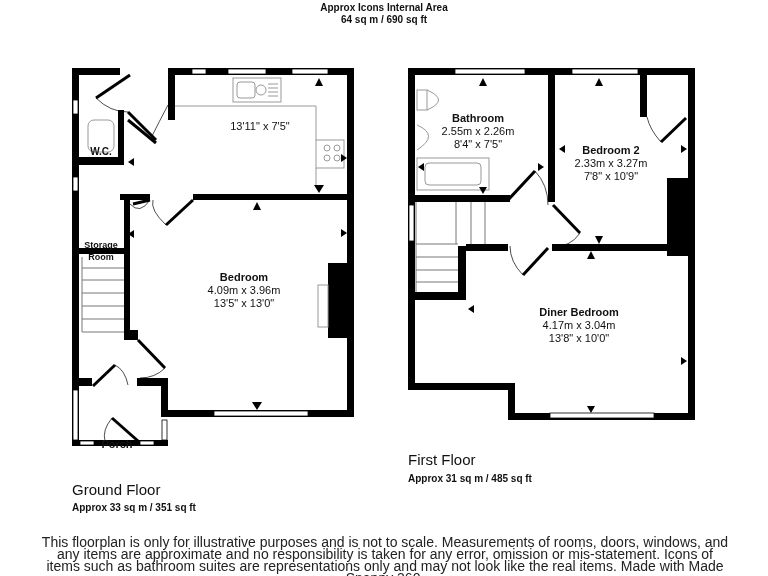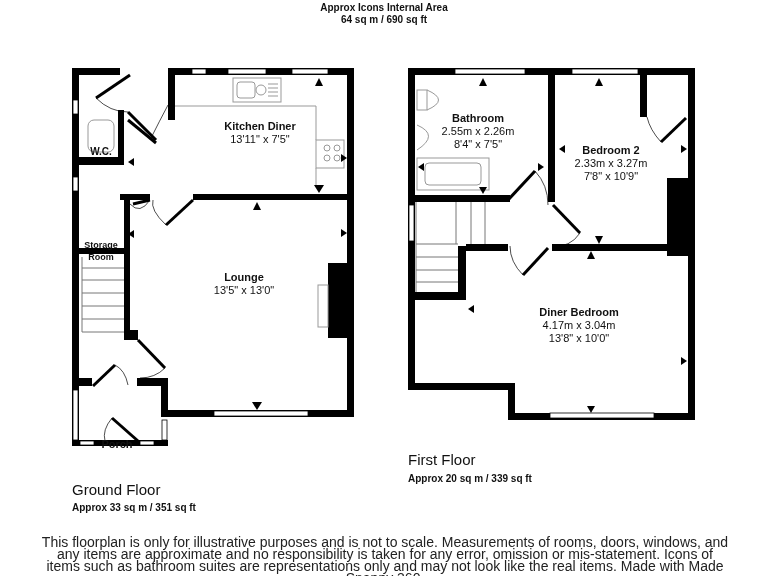--- a/index.html
+++ b/index.html
@@ -196,26 +196,26 @@
     <polygon points="595,236 599,244 603,236"></polygon>
     <polygon points="587,259 591,251 595,259"></polygon>
     <polygon points="474,305 468,309 474,313"></polygon>
     <polygon points="681,357 687,361 681,365"></polygon>
     <polygon points="587,406 591,413 595,406"></polygon>
   </g>
 </svg>
 
 <div class="rlabel small" style="left:82px;top:112px;width:38px"><span>W.C.</span></div>
 <div class="rlabel" style="left:190px;top:120px;width:140px">
-  <div class="n">Kitchen Diner</div>
   <div>13'11" x 7'5"</div>
 </div>
 <div class="rlabel small" style="left:78px;top:205px;width:46px;font-size:9px"><span>Storage Room</span></div>
 <div class="rlabel" style="left:174px;top:271px;width:140px">
-  <div class="n">Lounge</div>
+  <div class="n">Bedroom</div>
+  <div>4.09m x 3.96m</div>
   <div>13'5" x 13'0"</div>
 </div>
 <div class="rlabel small" style="left:92px;top:404px;width:50px;font-size:11px"><span>Porch</span></div>
 
 <div class="rlabel" style="left:418px;top:112px;width:120px">
   <div class="n">Bathroom</div>
   <div>2.55m x 2.26m</div>
   <div>8'4" x 7'5"</div>
 </div>
 <div class="rlabel" style="left:556px;top:144px;width:110px">
@@ -225,15 +225,15 @@
 </div>
 <div class="rlabel" style="left:514px;top:306px;width:130px">
   <div class="n">Diner Bedroom</div>
   <div>4.17m x 3.04m</div>
   <div>13'8" x 10'0"</div>
 </div>
 
 <div class="floor-label" style="left:72px;top:481px">Ground Floor</div>
 <div class="floor-area" style="left:72px;top:502px">Approx 33 sq m / 351 sq ft</div>
 <div class="floor-label" style="left:408px;top:451px">First Floor</div>
-<div class="floor-area" style="left:408px;top:473px">Approx 20 sq m / 339 sq ft</div>
+<div class="floor-area" style="left:408px;top:473px">Approx 31 sq m / 485 sq ft</div>
 
 <div class="disclaimer">This floorplan is only for illustrative purposes and is not to scale. Measurements of rooms, doors, windows, and any items are approximate and no responsibility is taken for any error, omission or mis-statement. Icons of items such as bathroom suites are representations only and may not look like the real items. Made with Made Snappy 360.</div>
 
 </body></html>

